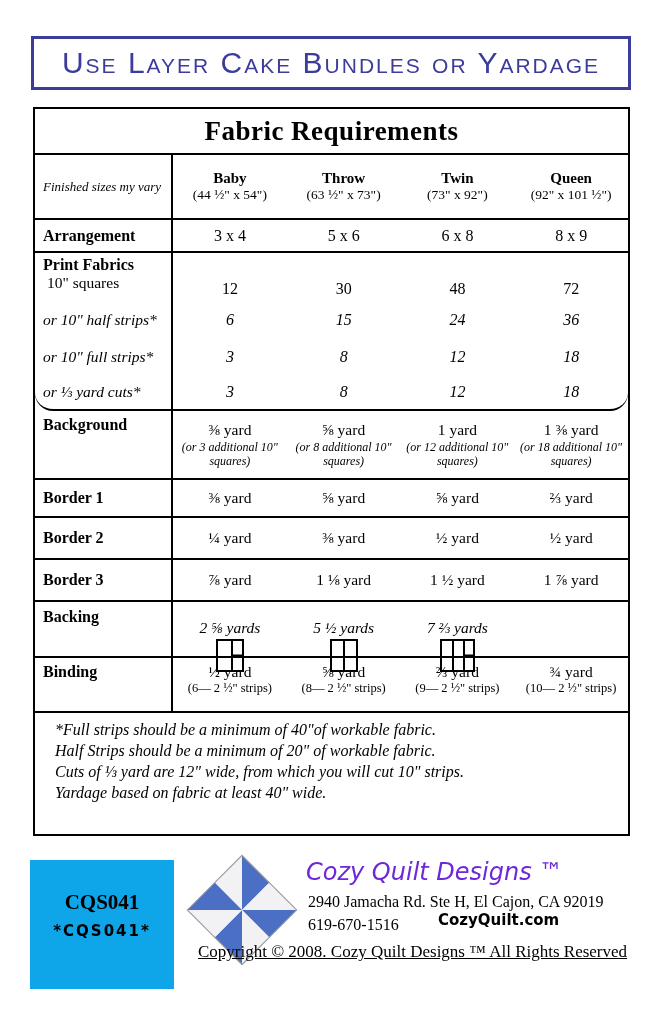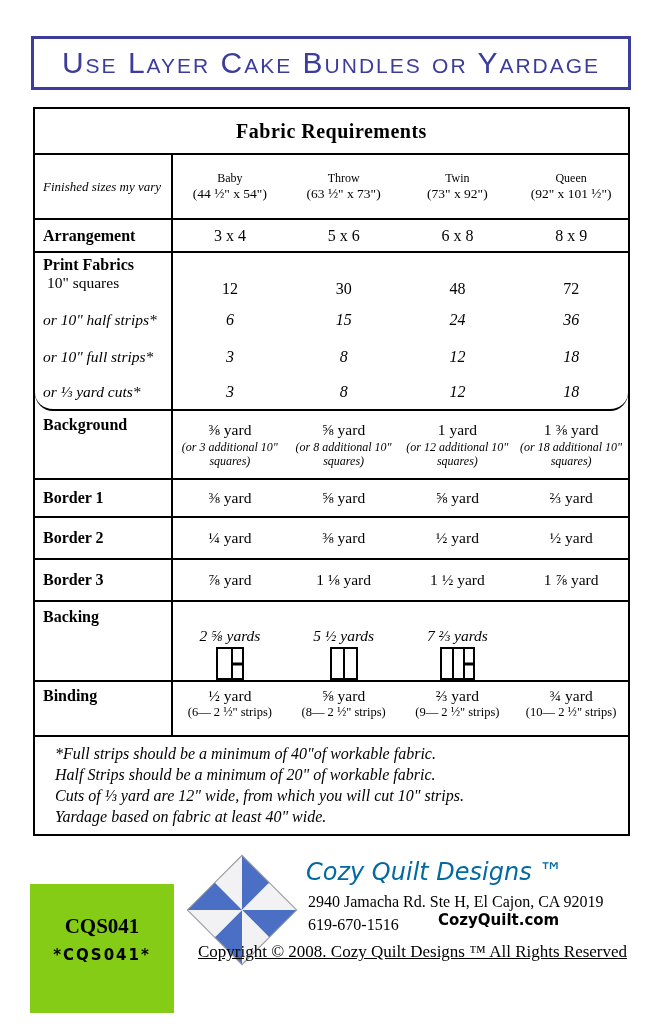--- a/index.html
+++ b/index.html
@@ -31,25 +31,25 @@
   }
   .norule { border-bottom:none;border-radius:18px; }
   .label-cell {
     border-right:2px solid #000; box-sizing:border-box;
     padding-left:8px; font-weight:bold; font-size:16px;
   }
   .vcenter { display:flex; align-items:center; }
   .cell { display:flex; flex-direction:column; align-items:center; justify-content:center; text-align:center; }
 
   .title-row { display:block; height:46px; line-height:44px; text-align:center;
-    font-weight:bold; font-size:20px; letter-spacing:0.5px; }
+    font-weight:bold; font-size:27px; letter-spacing:0.5px; }
 
   .header-row { height:65px; }
   .corner-note { font-weight:normal; font-style:italic; font-size:13px; }
-  .col-name { font-weight:normal; font-size:12px; }
+  .col-name { font-weight:bold; font-size:15px; }
   .col-size { font-size:13.5px; }
 
   .arr-row { height:33px; }
   .arr-row .cell { font-size:16px; }
 
   .print-sub { display:grid; grid-template-columns:138px 1fr 1fr 1fr 1fr; box-sizing:border-box; }
   .print-sub .label-cell { font-weight:normal; }
   .ps1 { height:48px; }
   .ps2 { height:38px; }
   .ps3 { height:36px; }
@@ -63,50 +63,50 @@
 
   .bg-row { height:69px; }
   .bg-row .label-cell { padding-top:5px; }
   .val { font-size:15.5px; }
   .subnote { font-style:italic; font-size:12px; line-height:1.18; margin-top:1px; max-width:108px; }
 
   .border-row { height:38px; }
   .border-row2 { height:42px; }
   .border-row .cell, .border-row2 .cell { font-size:15.5px; }
 
-  .backing-row { height:80px; }
+  .backing-row { height:56px; }
   .backing-row .label-cell { padding-top:6px; }
   .backing-row .cell { justify-content:flex-end; padding-top:17px;font-style:italic; }
   .backdiag { margin-top:2px; }
 
   .binding-row { height:55px; }
   .binding-row .label-cell { padding-top:5px; }
   .binding-row .cell { justify-content:flex-start; padding-top:5px; }
   .bindnote { font-size:12.5px; margin-top:0px; }
 
   .footnotes { height:105px; padding:6px 6px 13px 20px; box-sizing:border-box;
     font-style:italic; font-size:16px; line-height:1.32; }
 
   
   .code-box {
     position:absolute; left:30px; top:860px; width:144px; height:129px;
-    background:#84cc16; text-align:center; box-sizing:border-box;margin-top:24px;
+    background:#0ea5e9; text-align:center; box-sizing:border-box;
   }
   .code-main { margin-top:30px; font-weight:bold; font-size:21px; }
   .code-barcode {
     margin-top:7px; font-family:"DejaVu Sans", sans-serif;
     font-weight:bold; font-size:15px; letter-spacing:2px;
   }
 
   .pinwheel { position:absolute; left:186px; top:854px; }
 
   .brand-line {
     position:absolute; left:306px; top:858px; width:330px;
     font-family:"DejaVu Sans", sans-serif; font-style:italic;
-    font-size:24px; color:#0369a1; white-space:nowrap;
+    font-size:24px; color:#6d28d9; white-space:nowrap;
   }
   .addr-line { position:absolute; left:308px; top:893px; font-size:16px; white-space:nowrap; }
   .phone-line { position:absolute; left:308px; top:916px; font-size:16px; }
   .site-line {
     position:absolute; left:438px; top:911px;
     font-family:"DejaVu Sans", sans-serif; font-weight:bold; font-size:15px;
   }
   .copy-line {
     position:absolute; left:198px; top:942px; font-size:17px;
     text-decoration:underline; white-space:nowrap;

